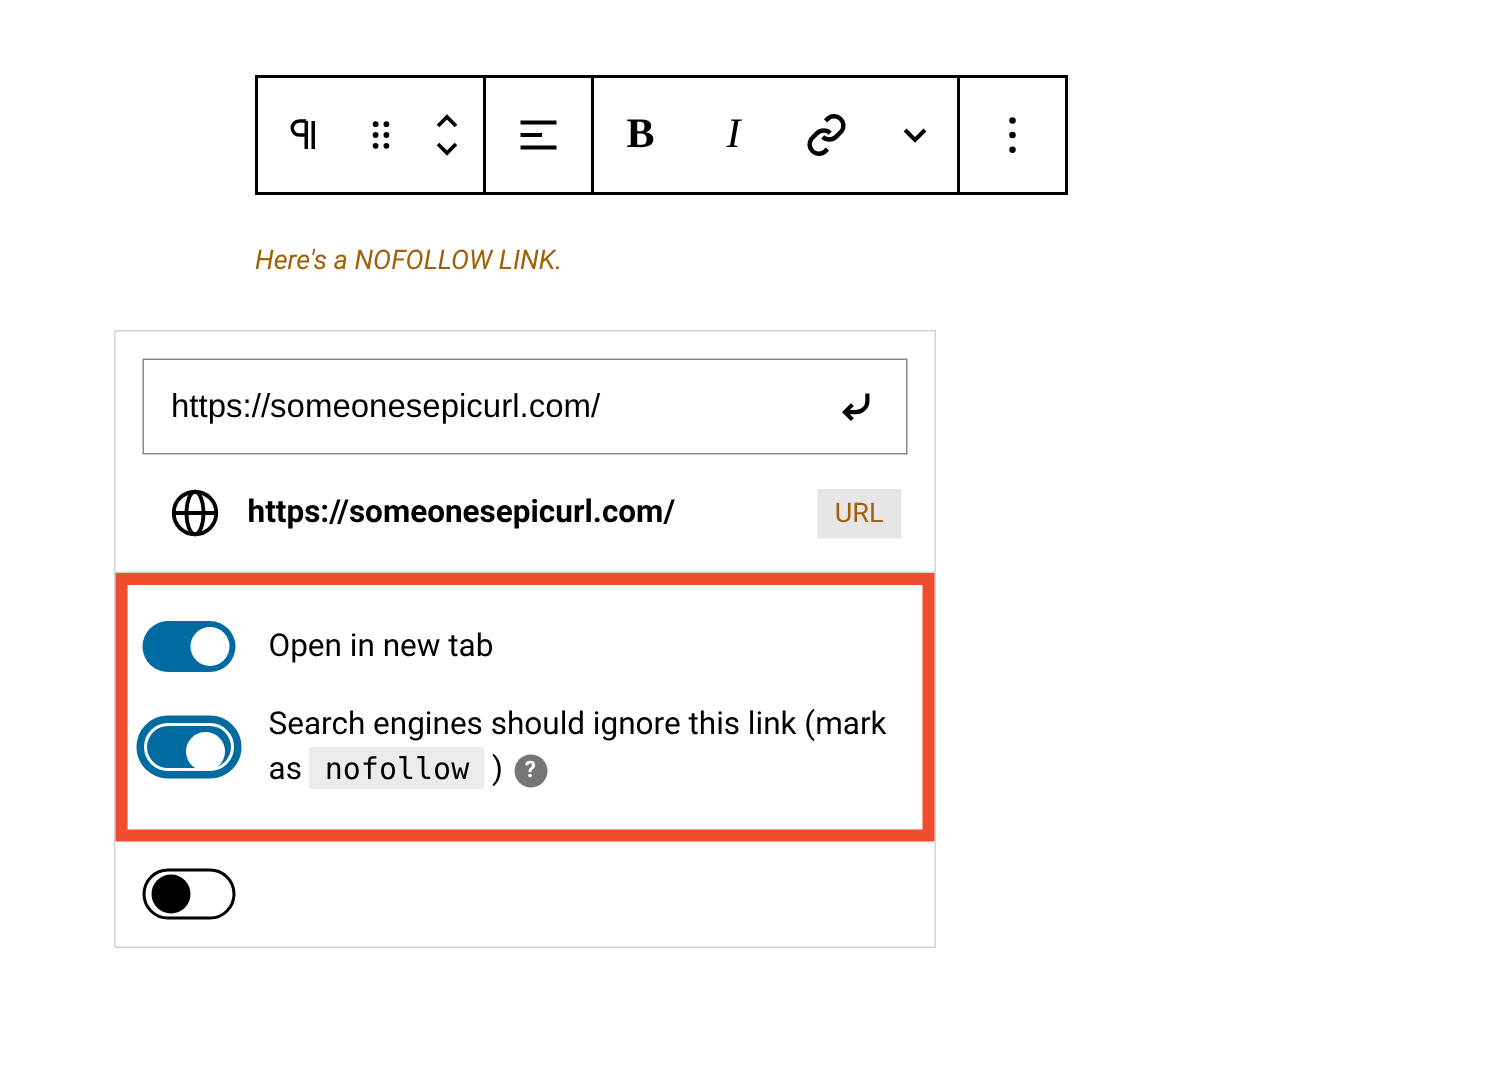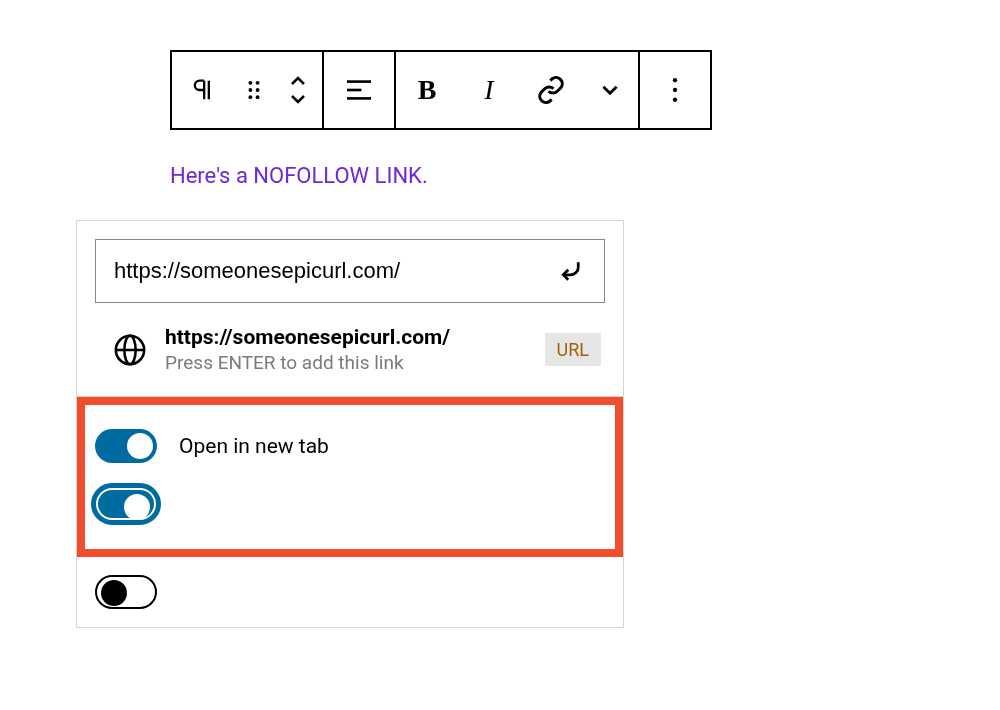--- a/index.html
+++ b/index.html
@@ -37,22 +37,23 @@
     cursor: pointer;
     color: #000;
   }
   .toolbar-btn svg { display: block; }
 
   
   .content-text {
     position: absolute;
     top: 163px;
     left: 170px;
-    font-size: 22px;
-    color: #6d28d9;
+    font-size: 18px;
+    color: #a16207;
+    font-style: italic;
   }
 
   
   .link-popover {
     position: absolute;
     top: 220px;
     left: 76px;
     width: 548px;
     border: 1.5px solid #d4d4d4;
     background: #fff;
@@ -287,41 +288,43 @@
   <div class="suggestion-row">
     <div class="globe-icon">
       <svg width="34" height="34" viewBox="0 0 24 24" fill="none" stroke="#000" stroke-width="1.8">
           <circle cx="12" cy="12" r="10"></circle>
           <ellipse cx="12" cy="12" rx="4" ry="10"></ellipse>
           <line x1="2" y1="12" x2="22" y2="12"></line>
         </svg>
     </div>
     <div class="suggestion-text">
       <div class="suggestion-url">https://someonesepicurl.com/</div>
-      <div class="suggestion-hint">Press ENTER to add this link</div>
     </div>
     <div class="url-badge">URL</div>
   </div>
 
   <div class="divider"></div>
 
   <div class="highlight-box">
 
     <div class="toggle-row">
       <div class="toggle on-solid">
         <div class="knob"></div>
       </div>
       <div class="toggle-label">Open in new tab</div>
     </div>
 
     <div class="toggle-row">
       <div class="toggle on-outline">
         <div class="inner"></div>
         <div class="knob"></div>
       </div>
+      <div class="toggle-label">
+        <span>Search engines should ignore this link (mark as </span><span class="code-pill">nofollow</span><span> ) </span><span class="help-icon">?</span>
+      </div>
     </div>
 
   </div>
 
   <div class="toggle-row after-highlight">
     <div class="toggle off">
       <div class="knob"></div>
     </div>
   </div>
 

